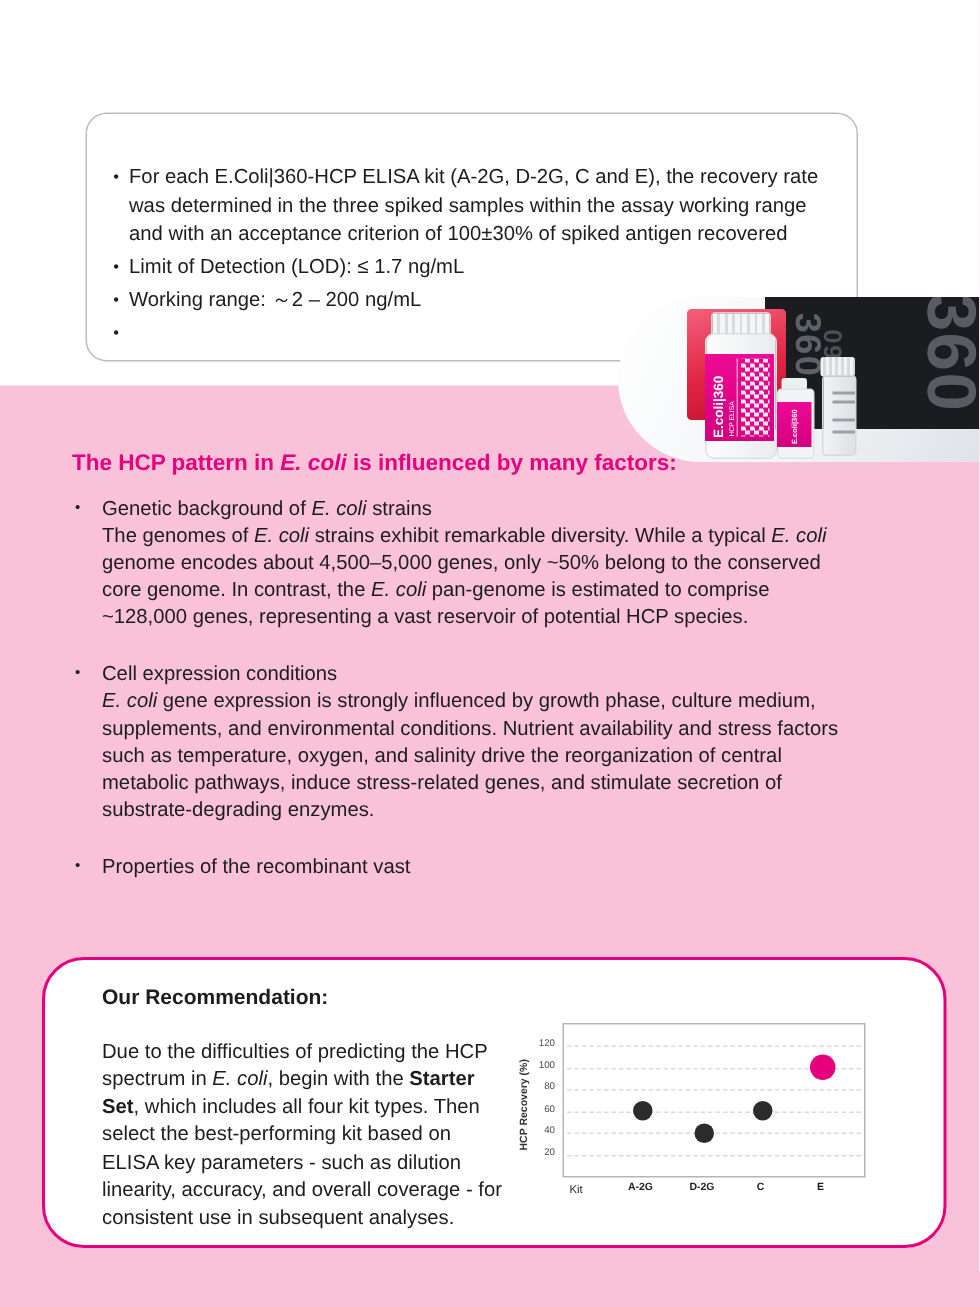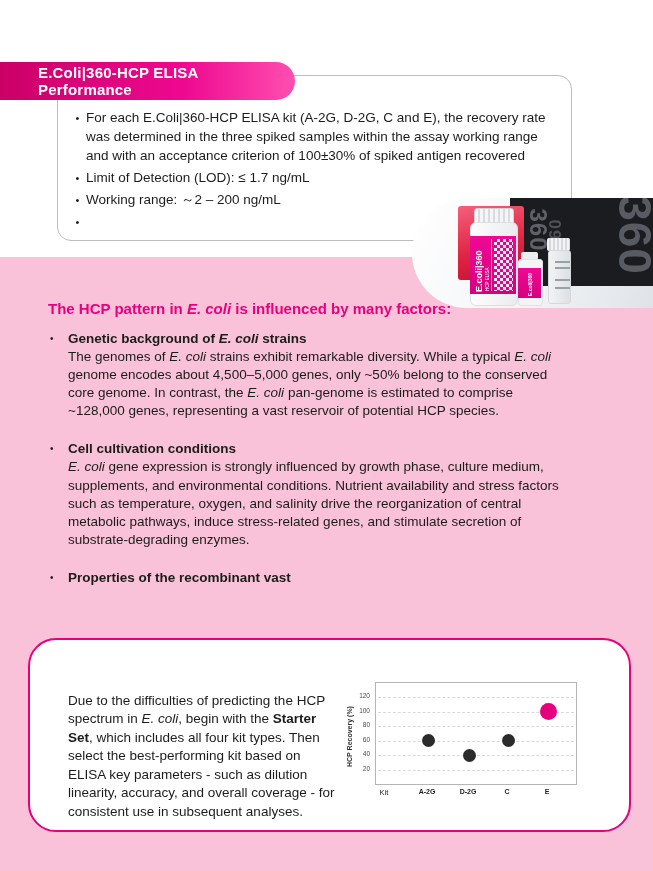--- a/index.html
+++ b/index.html
@@ -68,21 +68,21 @@
   .photo-vial .body { position:absolute; left:3px; top:12px; width:21px; height:52px; border-radius:3px;
     background:linear-gradient(90deg,#f2f3f5,#dde0e4); border:1px solid #d6d9dc; }
   .photo-vial .line { position:absolute; left:6px; width:15px; height:2px; background:#9aa0a8; }
 
   
   .factors-heading { position:absolute; left:48px; top:300px; z-index:1; font-size:15px; font-weight:700; color:#e6007e; }
   .factors-list { position:absolute; left:48px; top:330px; width:522px; z-index:1; }
   .factor-item { display:flex; margin-bottom:20px; }
   .factor-dot { width:18px; flex:0 0 18px; font-size:10px; line-height:18px; text-align:left; padding-left:2px; }
   .factor-content { flex:1; font-size:13.5px; line-height:1.34; }
-  .factor-title { font-weight:700; }
+  .factor-title { font-weight:400; }
 
   
   .rec-box {
     position:absolute; left:28px; top:638px; width:599px; height:190px; z-index:1;
     background:#fff; border:2px solid #e5007d; border-radius:28px;
   }
   .rec-title { position:absolute; left:38px; top:16px; font-size:14px; font-weight:700; }
   .rec-body { position:absolute; left:38px; top:52px; width:272px; font-size:13.5px; line-height:1.37; }
 
   
@@ -118,23 +118,20 @@
       <div class="bullet-row">
         <span class="bullet-dot">•</span>
         <span class="bullet-text">Working range: ～2 – 200 ng/mL</span>
       </div>
       <div class="bullet-row narrow">
         <span class="bullet-dot">•</span>
       </div>
     </div>
   </div>
 
-  <div class="header-pill">
-    <span>E.Coli|<b>360</b>-HCP ELISA Performance</span>
-  </div>
 
   <div class="photo">
     <div class="photo-blackbox">
       <span class="photo-digit d1">360</span>
       <span class="photo-digit d2">09</span>
       <span class="photo-digit d3">360</span>
     </div>
     <div class="photo-redbox"></div>
     <div class="photo-bottle">
       <div class="bottle-cap"></div>
@@ -169,33 +166,34 @@
     <div class="factor-item">
       <span class="factor-dot">•</span>
       <div class="factor-content">
         <div class="factor-title">Genetic background of <i>E. coli</i> strains</div>
         <div class="factor-body">The genomes of <i>E. coli</i> strains exhibit remarkable diversity. While a typical <i>E. coli</i> genome encodes about 4,500–5,000 genes, only ~50% belong to the conserved core genome. In contrast, the <i>E. coli</i> pan-genome is estimated to comprise ~128,000 genes, representing a vast reservoir of potential HCP species.</div>
       </div>
     </div>
     <div class="factor-item">
       <span class="factor-dot">•</span>
       <div class="factor-content">
-        <div class="factor-title">Cell cultivation conditions</div>
+        <div class="factor-title">Cell expression conditions</div>
         <div class="factor-body"><i>E. coli</i> gene expression is strongly influenced by growth phase, culture medium, supplements, and environmental conditions. Nutrient availability and stress factors such as temperature, oxygen, and salinity drive the reorganization of central metabolic pathways, induce stress-related genes, and stimulate secretion of substrate-degrading enzymes.</div>
       </div>
     </div>
     <div class="factor-item">
       <span class="factor-dot">•</span>
       <div class="factor-content">
         <div class="factor-title">Properties of the recombinant vast</div>
       </div>
     </div>
   </div>
 
   <div class="rec-box">
+    <div class="rec-title">Our Recommendation:</div>
     <div class="rec-body">Due to the difficulties of predicting the HCP spectrum in <i>E. coli</i>, begin with the <b>Starter Set</b>, which includes all four kit types. Then select the best-performing kit based on ELISA key parameters - such as dilution linearity, accuracy, and overall coverage - for consistent use in subsequent analyses.</div>
   </div>
 
   <div class="chart">
     <div class="chart-ylabel">HCP Recovery (%)</div>
     <div class="chart-yticks">
         <div class="ytick" style="top: 82.5714px;">20</div>
         <div class="ytick" style="top: 68.1429px;">40</div>
         <div class="ytick" style="top: 53.7143px;">60</div>
         <div class="ytick" style="top: 39.2857px;">80</div>

